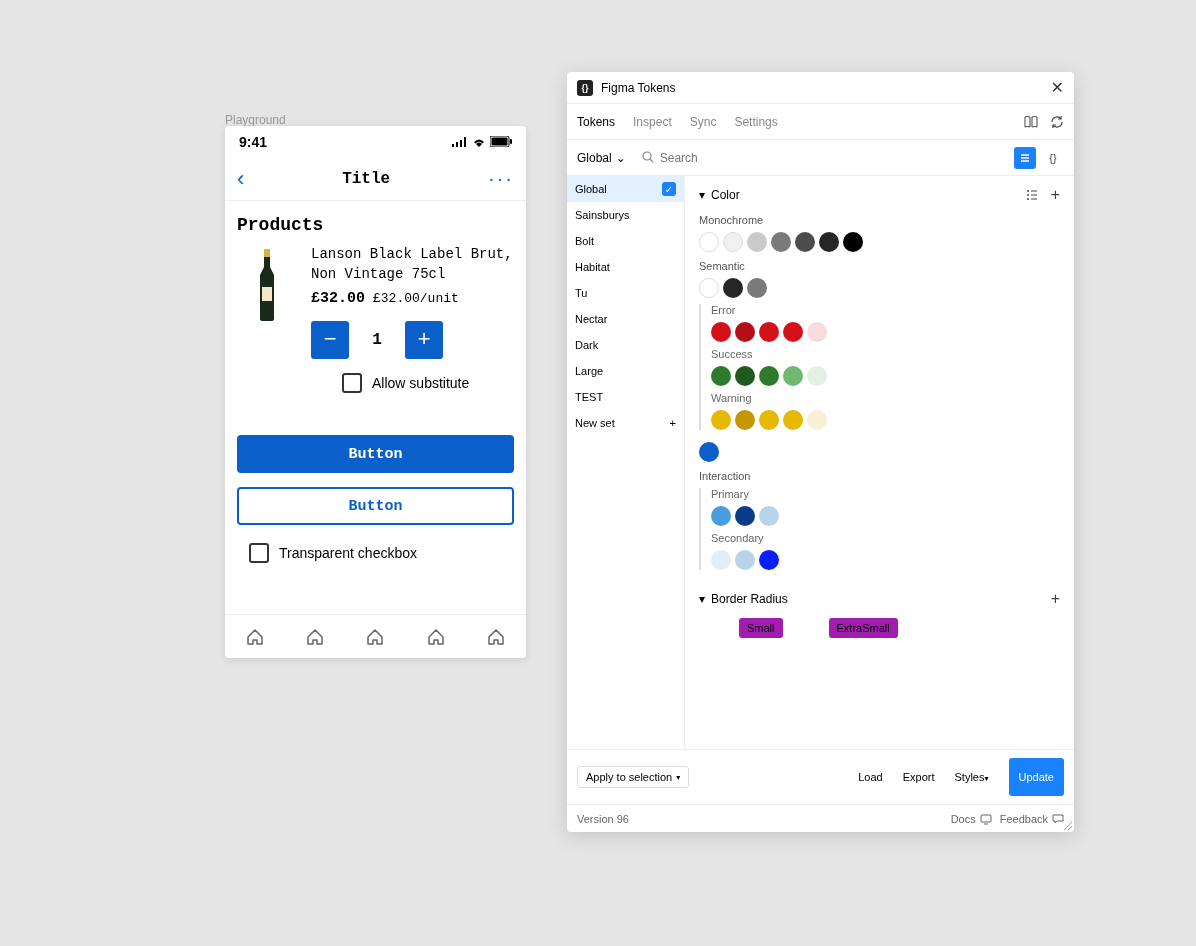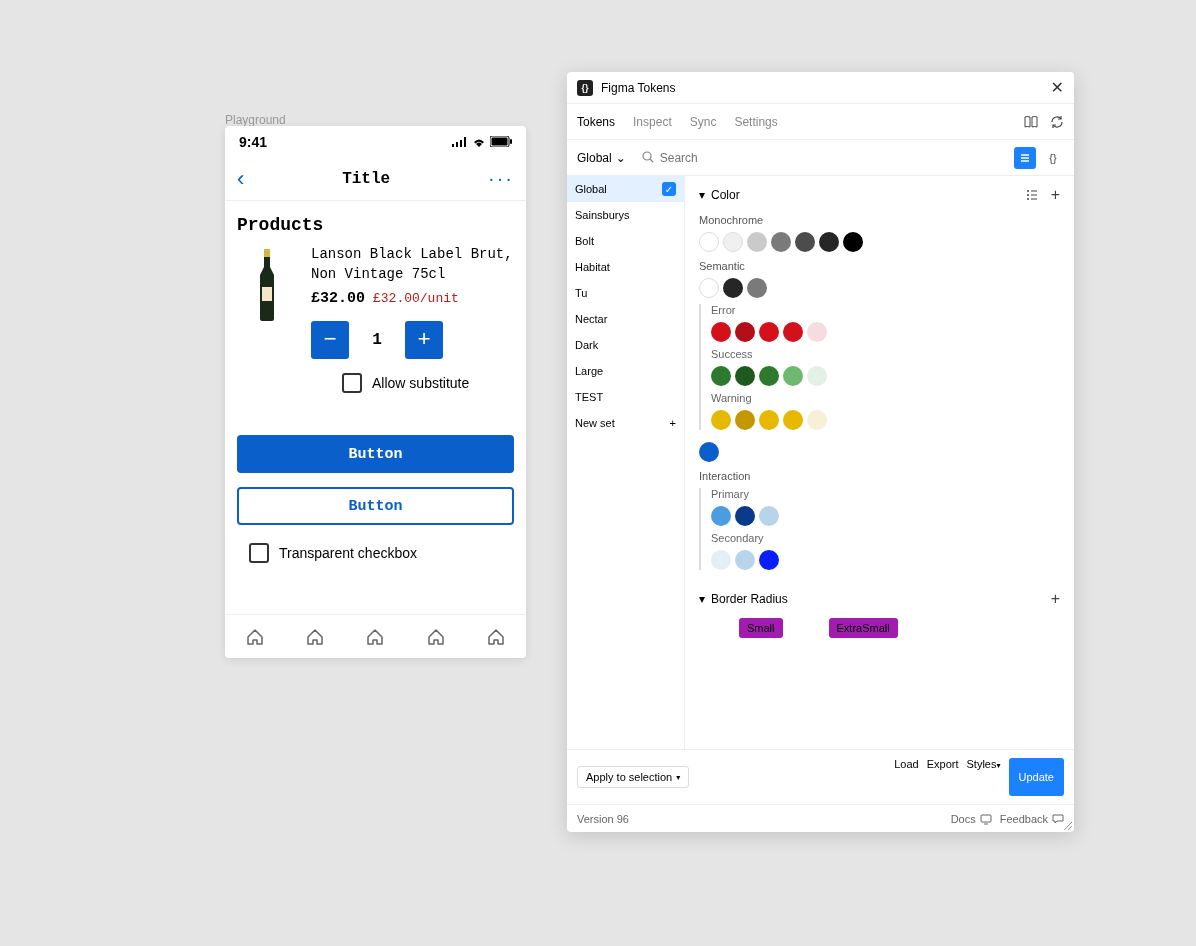--- a/index.html
+++ b/index.html
@@ -62,21 +62,21 @@
   height: 80px;
   display: flex;
   align-items: center;
   justify-content: center;
 }
 .bottle svg { display: block; }
 .product-info { flex: 1; font-family: 'Courier New', monospace; }
 .product-name { font-size: 14px; line-height: 1.4; }
 .price-row { display: flex; gap: 8px; align-items: baseline; margin-top: 6px; }
 .price { font-weight: bold; font-size: 15px; }
-.unit-price { font-size: 13px; color: #b91c1c; }
+.unit-price { font-size: 13px; color: #000000; }
 .qty-row { display: flex; gap: 18px; align-items: center; margin-top: 14px; }
 .qty-btn {
   width: 38px;
   height: 38px;
   background: #0a5fca;
   color: #fff;
   display: flex;
   align-items: center;
   justify-content: center;
   font-size: 22px;
@@ -263,21 +263,21 @@
 .apply-btn {
   border: 1px solid #ddd;
   padding: 4px 8px;
   border-radius: 3px;
   font-size: 11px;
   cursor: pointer;
   display: flex;
   align-items: center;
   gap: 4px;
 }
-.footer-right { display: flex; gap: 8px; font-size: 11px; }
+.footer-right { display: flex; gap: 20px; align-items: center; font-size: 11px; }
 .footer-link { cursor: pointer; }
 .update-btn {
   background: #1a82ff;
   color: #fff;
   padding: 13px 10px;
   border-radius: 3px;
   cursor: pointer;
 }
 .panel-bottom {
   height: 28px;

